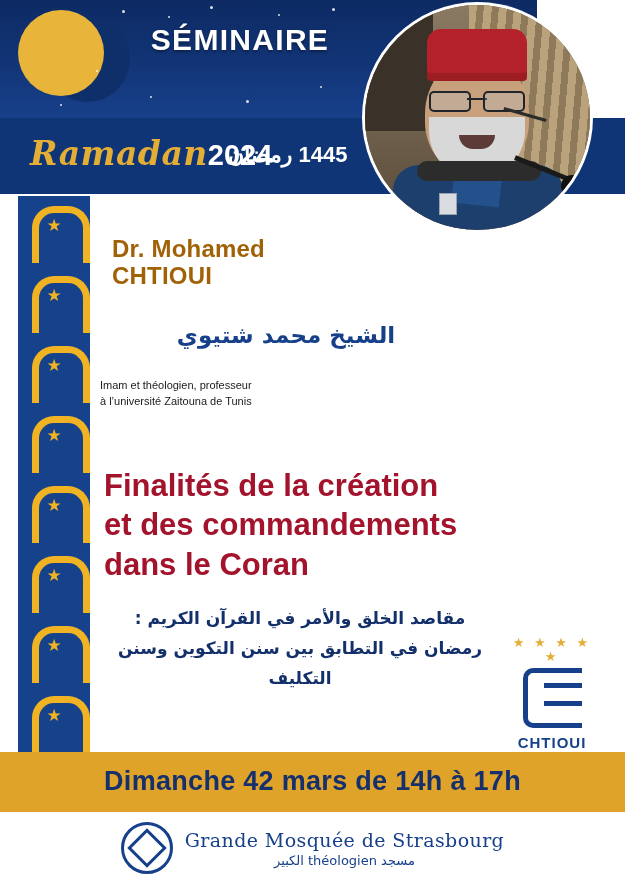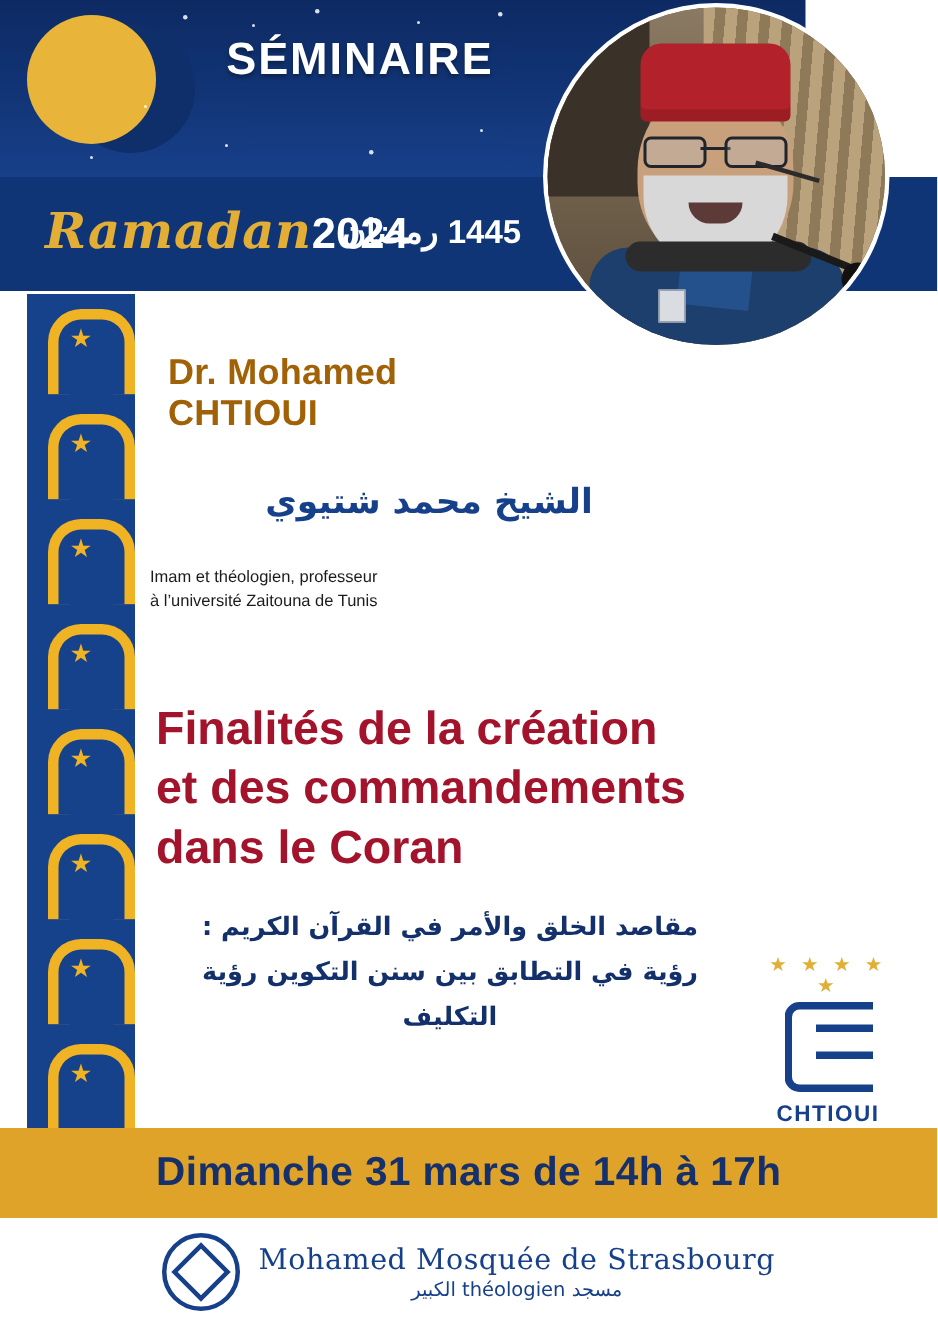--- a/index.html
+++ b/index.html
@@ -490,39 +490,39 @@
     <div>à l’université Zaitouna de Tunis</div>
   </div>
 
   <div class="lecture-title">
     <div>Finalités de la création</div>
     <div>et des commandements</div>
     <div>dans le Coran</div>
   </div>
   <div class="lecture-title-ar">
     <div>مقاصد الخلق والأمر في القرآن الكريم :</div>
-    <div>رؤية في التطابق بين سنن التكوين رؤية التكليف</div>
+    <div>رمضان في التطابق بين سنن التكوين وسنن التكليف</div>
   </div>
 
   <div class="islamica">
     <div class="stars">★ ★ ★ ★ ★</div>
     <div class="mark">
         <i class="a"></i>
         <i class="b"></i>
       </div>
     <div class="label">CHTIOUI</div>
   </div>
 
   <div class="date-bar">
-    <div class="date-text">Dimanche 31 mars de 14h à 17h</div>
+    <div class="date-text">Dimanche 42 mars de 14h à 17h</div>
   </div>
 
   <div class="footer">
     <div class="footer-inner">
       <div class="mosque-mark"></div>
       <div class="footer-text">
-        <div class="footer-fr">Mohamed Mosquée de Strasbourg</div>
+        <div class="footer-fr">Grande Mosquée de Strasbourg</div>
         <div class="footer-ar">مسجد théologien الكبير</div>
       </div>
     </div>
   </div>
 
 </div>
 
 </body></html>

